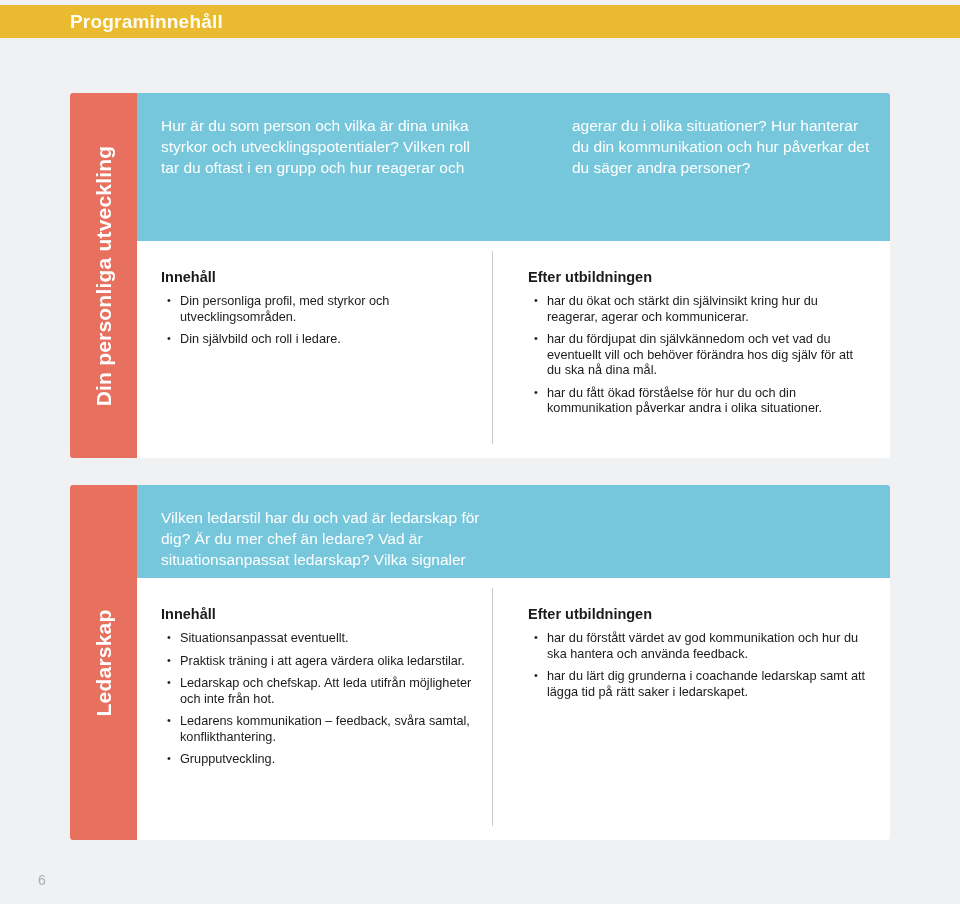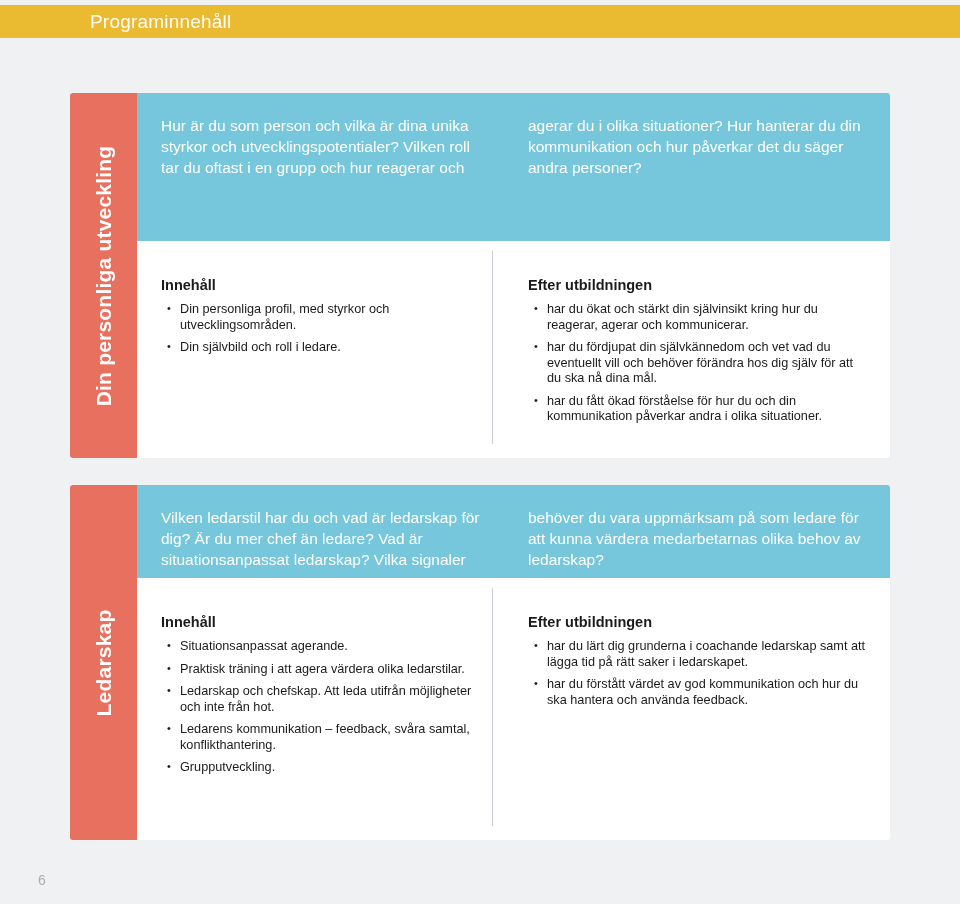--- a/index.html
+++ b/index.html
@@ -24,24 +24,24 @@
     position: absolute;
     left: 0;
     top: 5px;
     width: 960px;
     height: 33px;
     background: #eabb31;
     display: flex;
     align-items: center;
   }
   .header-title {
-    margin-left: 90px;
+    margin-left: 70px;
     color: #fffdf4;
     font-size: 19px;
-    font-weight: 400;
+    font-weight: 700;
     letter-spacing: 0.2px;
     line-height: 1;
     padding-bottom: 1px;
   }
 
   
   .card {
     position: absolute;
     display: flex;
     align-items: stretch;
@@ -78,37 +78,37 @@
     overflow: hidden;
     position: relative;
   }
 
   
   .intro {
     background: #76c7db;
     display: flex;
     padding: 22px 0 0 0;
   }
-  .card-1 .intro { height: 148px; }
+  .card-1 .intro { height: 148px; gap: 44px; }
   .card-2 .intro { height: 93px; }
 
   .intro-col {
     color: #ffffff;
     font-size: 15.5px;
     line-height: 21px;
     font-weight: 400;
   }
   .intro-col-left  { flex: 0 0 358px; padding-left: 24px; padding-right: 8px; }
   .intro-col-right { flex: 1 1 auto;  padding-left: 33px; padding-right: 16px; }
 
   
   .content {
     flex: 1 1 auto;
     display: flex;
-    padding-top: 36px;
+    padding-top: 28px;
     position: relative;
   }
   .content-col { position: relative; }
   .content-col-left  { flex: 0 0 358px; padding-left: 24px; padding-right: 14px; }
   .content-col-right { flex: 1 1 auto;  padding-left: 33px; padding-right: 20px; }
 
   
   .divider {
     position: absolute;
     top: 10px;
@@ -201,42 +201,41 @@
   <div class="card card-2">
 
     <div class="tab">
       <div class="tab-label">Ledarskap</div>
     </div>
 
     <div class="card-body">
 
       <div class="intro">
         <div class="intro-col intro-col-left">Vilken ledarstil har du och vad är ledarskap för dig? Är du mer chef än ledare? Vad är situationsanpassat ledarskap? Vilka signaler</div>
-        <div class="intro-col intro-col-right">behöver du vara uppmärksam på som ledare för att kunna värdera medarbetarnas olika behov av ledarskap?</div>
       </div>
 
       <div class="content">
         <div class="divider"></div>
 
         <div class="content-col content-col-left">
           <div class="sec-heading">Innehåll</div>
           <ul class="bullets">
-            <li>Situationsanpassat agerande.</li>
+            <li>Situationsanpassat eventuellt.</li>
             <li>Praktisk träning i att agera värdera olika ledarstilar.</li>
             <li>Ledarskap och chefskap. Att leda utifrån möjligheter och inte från hot.</li>
             <li>Ledarens kommunikation – feedback, svåra samtal, konflikthantering.</li>
             <li>Grupputveckling.</li>
           </ul>
         </div>
 
         <div class="content-col content-col-right">
           <div class="sec-heading">Efter utbildningen</div>
           <ul class="bullets">
+            <li>har du förstått värdet av god kommunikation och hur du ska hantera och använda feedback.</li>
             <li>har du lärt dig grunderna i coachande ledarskap samt att lägga tid på rätt saker i ledarskapet.</li>
-            <li>har du förstått värdet av god kommunikation och hur du ska hantera och använda feedback.</li>
           </ul>
         </div>
       </div>
 
     </div>
   </div>
 
   <div class="page-number">6</div>
 
 </div>

